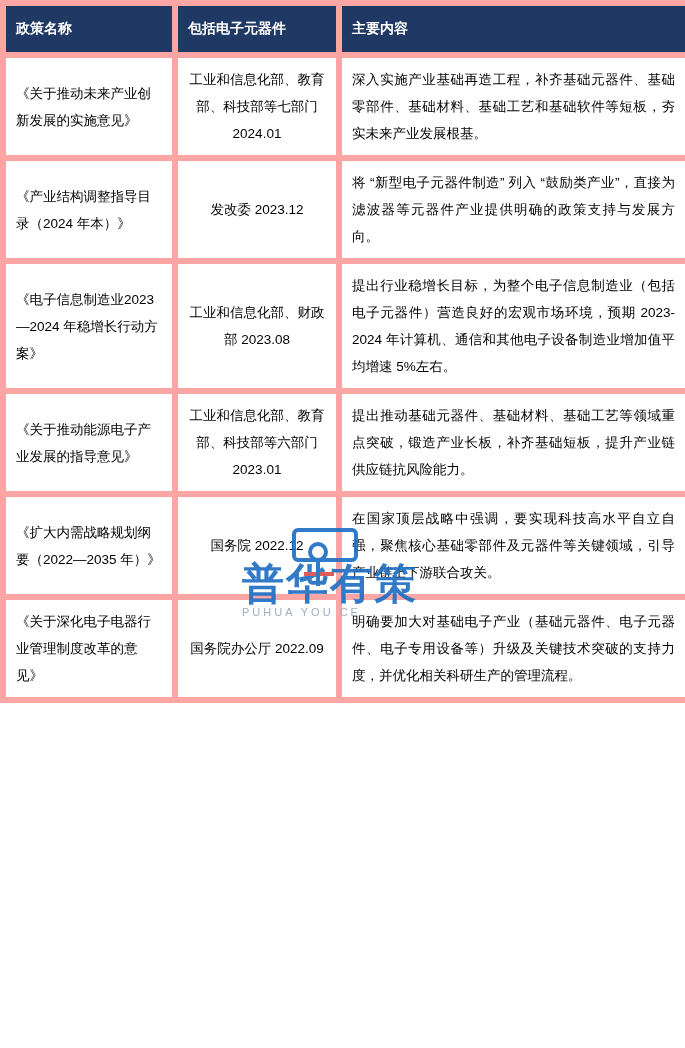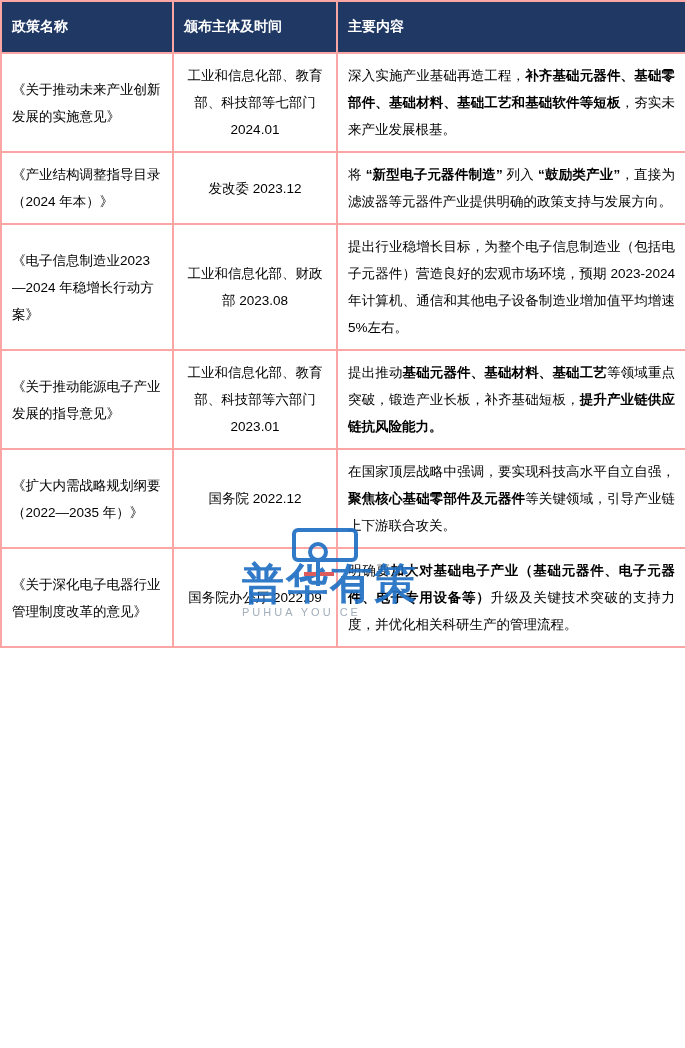--- a/index.html
+++ b/index.html
@@ -15,21 +15,21 @@
     position: relative;
     overflow: hidden;
   }
   table.policy-table {
     width: 685px;
     border-collapse: collapse;
     table-layout: fixed;
   }
   table.policy-table th,
   table.policy-table td {
-    border: 2px solid #fca5a5;
+    border: 6px solid #fca5a5;
     vertical-align: middle;
     padding: 8px 10px;
     font-size: 13.5px;
     line-height: 2.0;
     box-sizing: border-box;
   }
   table.policy-table thead th {
     background: #1f3864;
     color: #ffffff;
     font-weight: bold;
@@ -48,21 +48,21 @@
     line-height: 2.1;
   }
   td.issuer-cell {
     line-height: 2.1;
     text-align: center;
   }
   td.content-cell {
     line-height: 2.1;
     text-align: justify;
   }
-  .b { font-weight: bold; }
+  .b { font-weight: normal; }
 
   
   .watermark {
     position: absolute;
     left: 160px;
     top: 528px;
     width: 340px;
     height: 90px;
     pointer-events: none;
     display: flex;
@@ -131,21 +131,21 @@
 
 <table class="policy-table">
   <colgroup>
     <col class="c1">
       <col class="c2">
       <col class="c3">
   </colgroup>
   <thead>
     <tr>
       <th>政策名称</th>
-      <th>颁布主体及时间</th>
+      <th>包括电子元器件</th>
       <th>主要内容</th>
     </tr>
   </thead>
   <tbody id="table-body">
   <tr>
         <td class="name-cell">《关于推动未来产业创新发展的实施意见》</td>
         <td class="issuer-cell">工业和信息化部、教育部、科技部等七部门 2024.01</td>
         <td class="content-cell"><span>深入实施产业基础再造工程，</span><span class="b">补齐基础元器件、基础零部件、基础材料、基础工艺和基础软件等短板</span><span>，夯实未来产业发展根基。</span></td>
       </tr>
       <tr>

